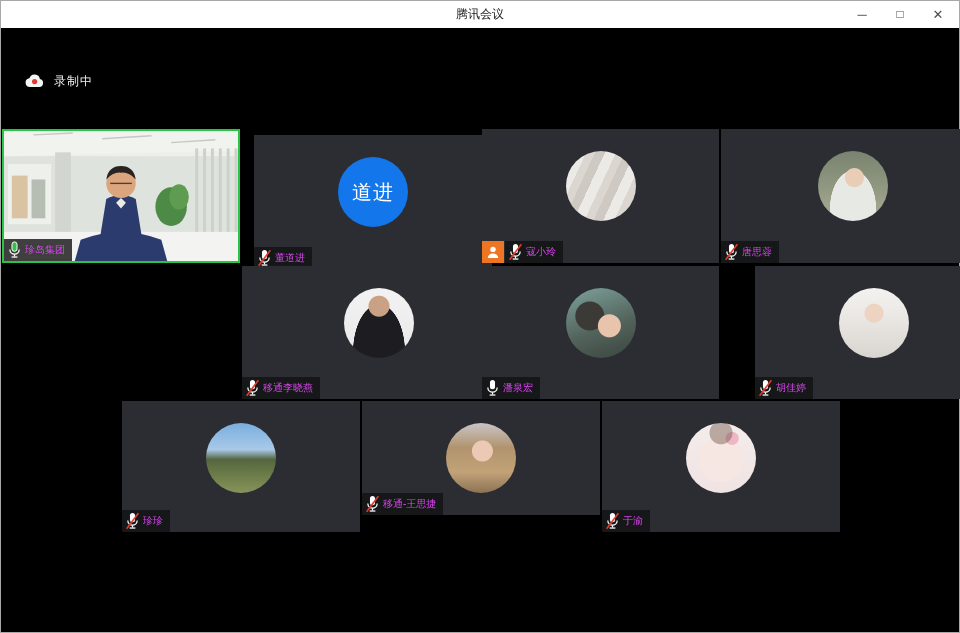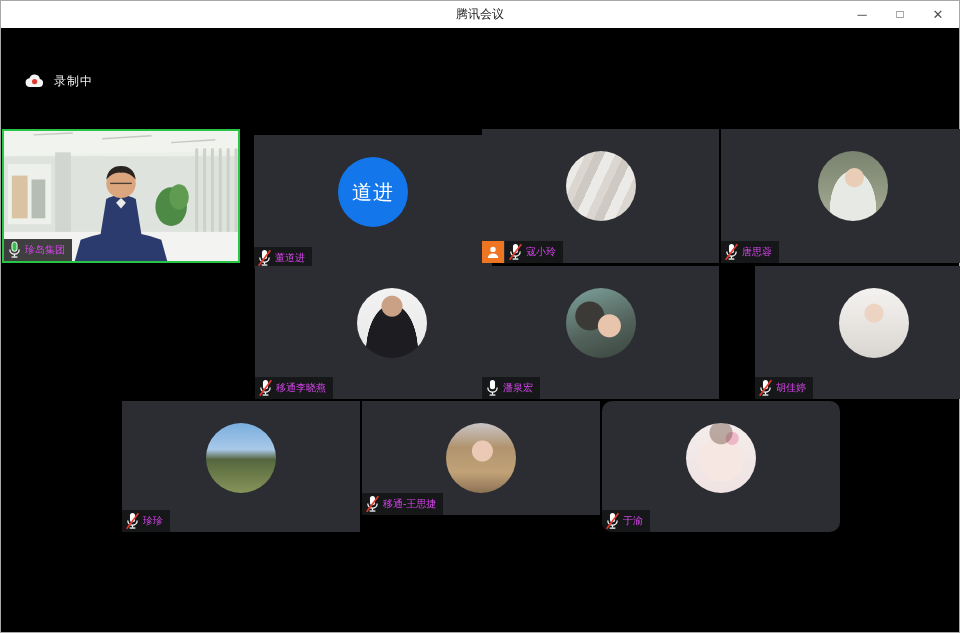--- a/index.html
+++ b/index.html
@@ -218,21 +218,21 @@
             <line x1="8" y1="14.8" x2="8" y2="17.2" stroke="#fff" stroke-width="1.4"></line>
             <line x1="4.8" y1="17.8" x2="11.2" y2="17.8" stroke="#fff" stroke-width="1.4"></line>
             <line x1="1.5" y1="18.5" x2="14.5" y2="1.5" stroke="var(--muted-red)" stroke-width="1.8"></line>
           </svg>
           <span>唐思蓉</span>
         </div>
       </div>
     </div>
 
 
-    <div class="tile" style="left:241px;top:238px;width:274px;height:133px;margin-left:13px;">
+    <div class="tile" style="left:241px;top:238px;width:274px;height:133px;">
       <div class="avatar a-lixiaoyan"></div>
       <div class="label-row">
         <div class="name-label">
           <svg class="mic" viewBox="0 0 16 20">
             <rect x="5.2" y="1" width="5.6" height="10.5" rx="2.8" fill="#fff"></rect>
             <path d="M2.8 9.5 a5.2 5.2 0 0 0 10.4 0" fill="none" stroke="#fff" stroke-width="1.4"></path>
             <line x1="8" y1="14.8" x2="8" y2="17.2" stroke="#fff" stroke-width="1.4"></line>
             <line x1="4.8" y1="17.8" x2="11.2" y2="17.8" stroke="#fff" stroke-width="1.4"></line>
             <line x1="1.5" y1="18.5" x2="14.5" y2="1.5" stroke="var(--muted-red)" stroke-width="1.8"></line>
           </svg>
@@ -297,21 +297,21 @@
             <path d="M2.8 9.5 a5.2 5.2 0 0 0 10.4 0" fill="none" stroke="#fff" stroke-width="1.4"></path>
             <line x1="8" y1="14.8" x2="8" y2="17.2" stroke="#fff" stroke-width="1.4"></line>
             <line x1="4.8" y1="17.8" x2="11.2" y2="17.8" stroke="#fff" stroke-width="1.4"></line>
             <line x1="1.5" y1="18.5" x2="14.5" y2="1.5" stroke="var(--muted-red)" stroke-width="1.8"></line>
           </svg>
           <span>移通-王思捷</span>
         </div>
       </div>
     </div>
 
-    <div class="tile" style="left:601px;top:373px;width:238px;height:131px;border-radius:10px;">
+    <div class="tile" style="left:601px;top:373px;width:238px;height:131px;">
       <div class="avatar a-yuyu"></div>
       <div class="label-row">
         <div class="name-label">
           <svg class="mic" viewBox="0 0 16 20">
             <rect x="5.2" y="1" width="5.6" height="10.5" rx="2.8" fill="#fff"></rect>
             <path d="M2.8 9.5 a5.2 5.2 0 0 0 10.4 0" fill="none" stroke="#fff" stroke-width="1.4"></path>
             <line x1="8" y1="14.8" x2="8" y2="17.2" stroke="#fff" stroke-width="1.4"></line>
             <line x1="4.8" y1="17.8" x2="11.2" y2="17.8" stroke="#fff" stroke-width="1.4"></line>
             <line x1="1.5" y1="18.5" x2="14.5" y2="1.5" stroke="var(--muted-red)" stroke-width="1.8"></line>
           </svg>

